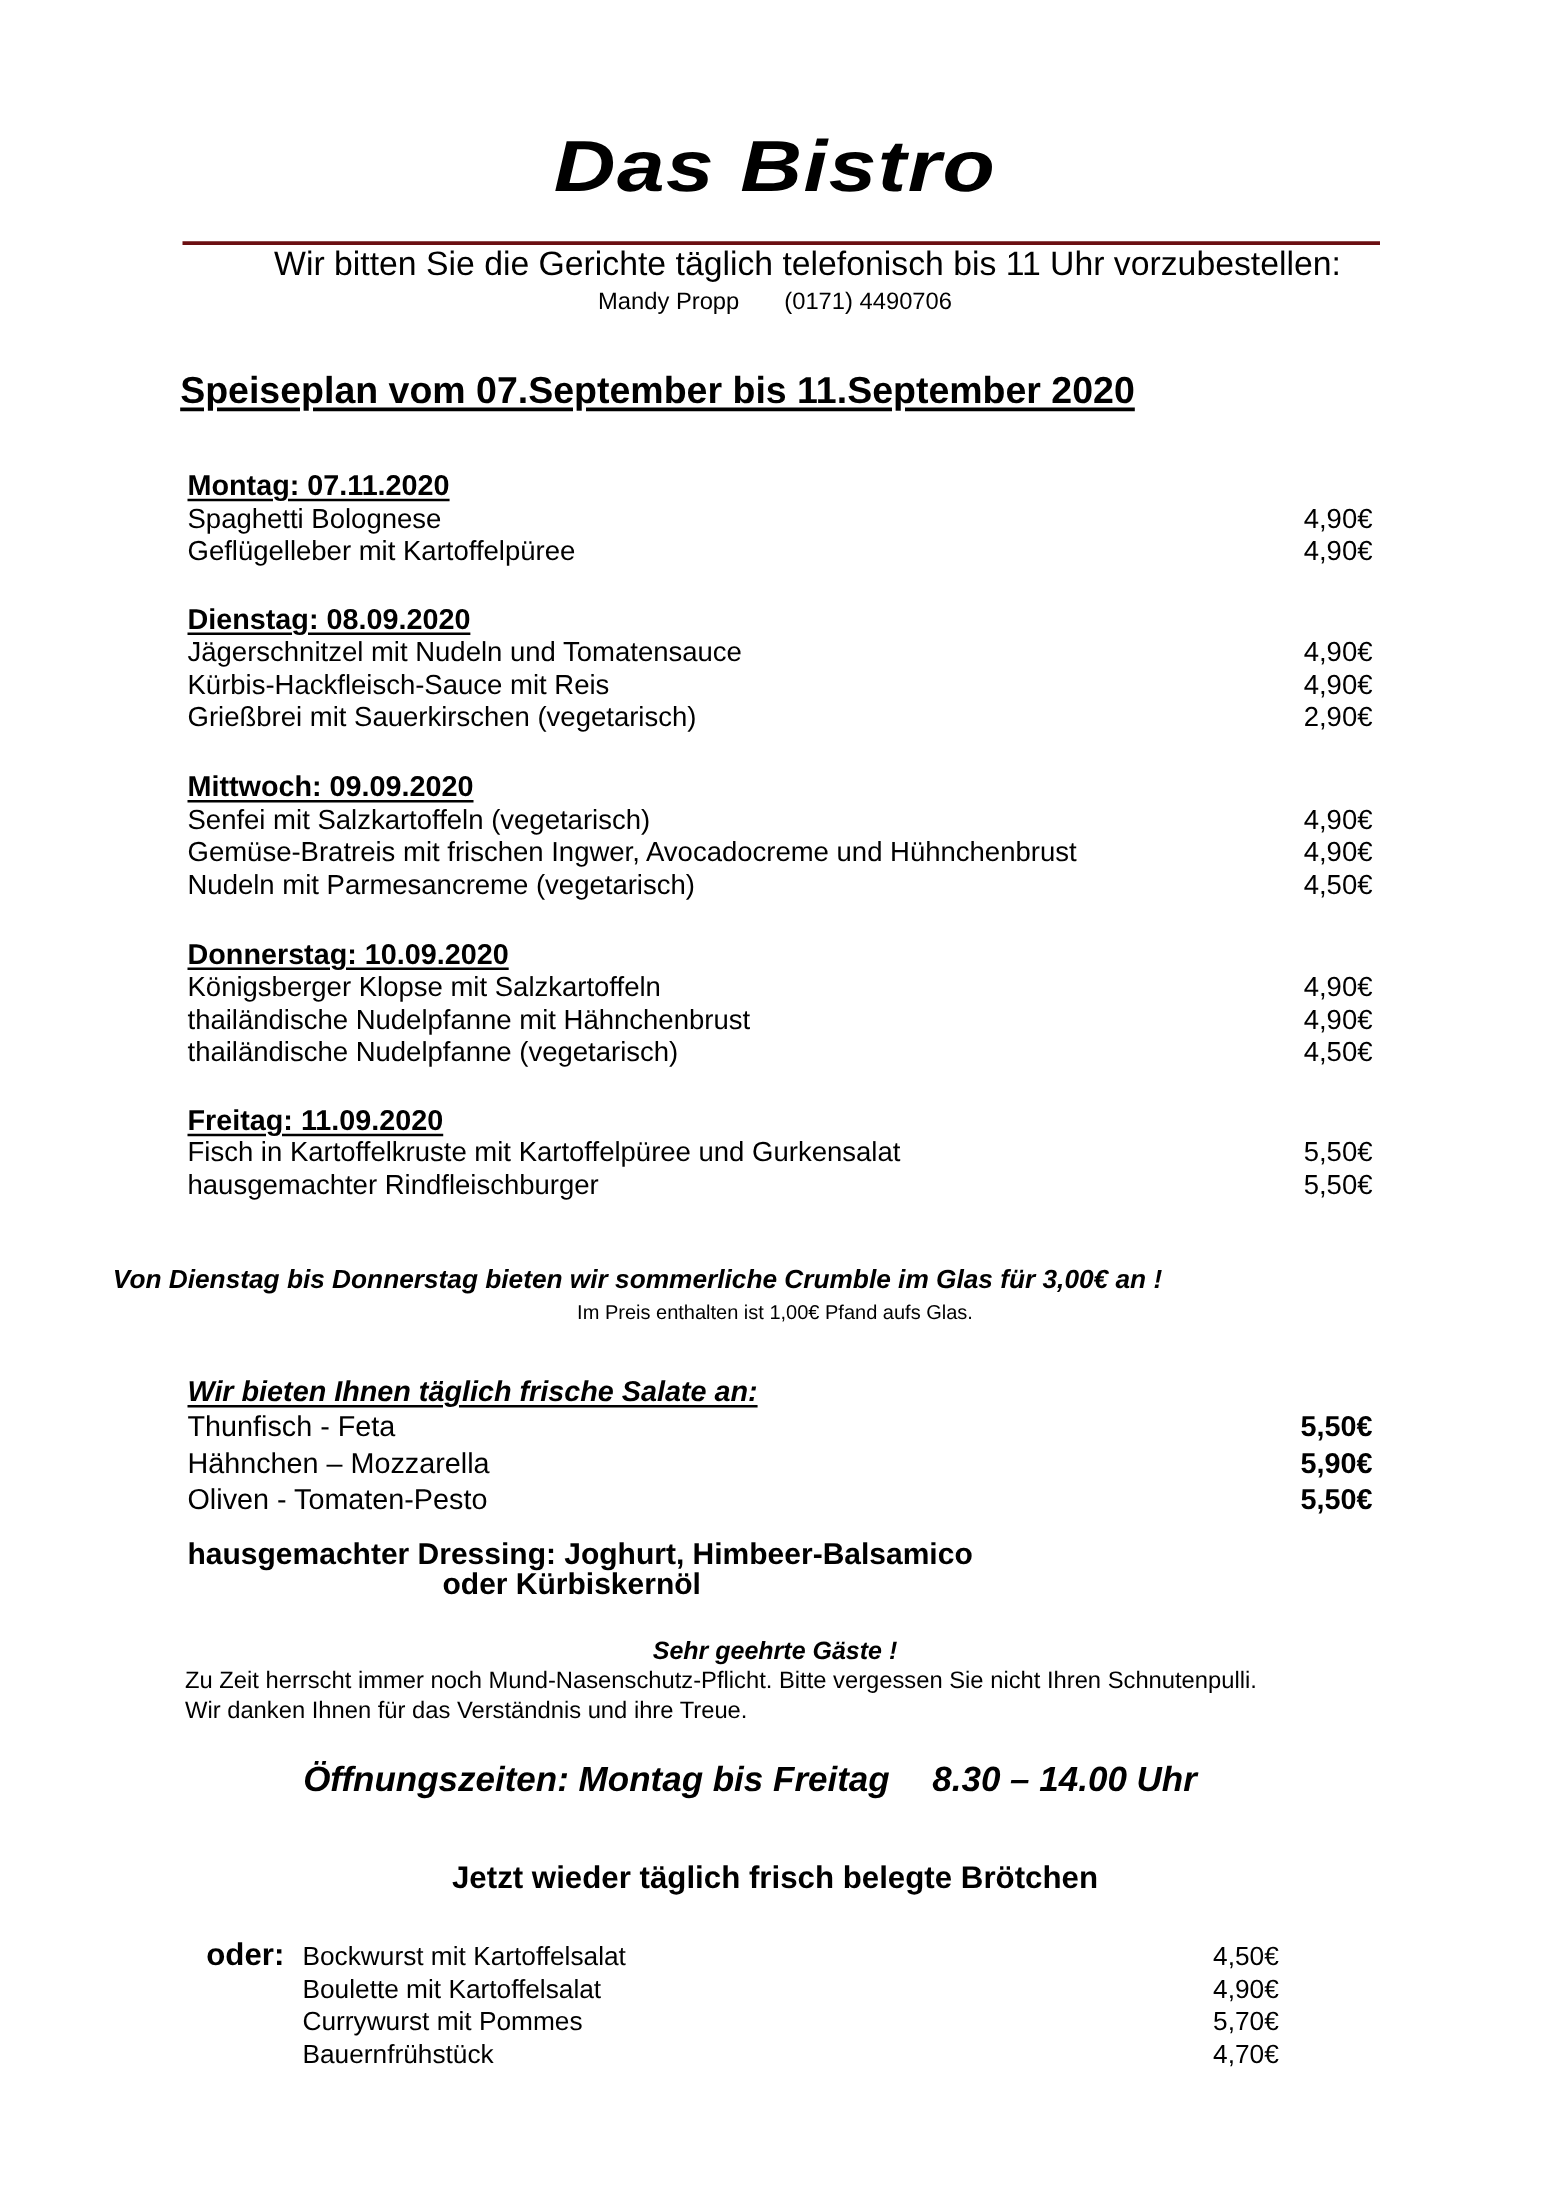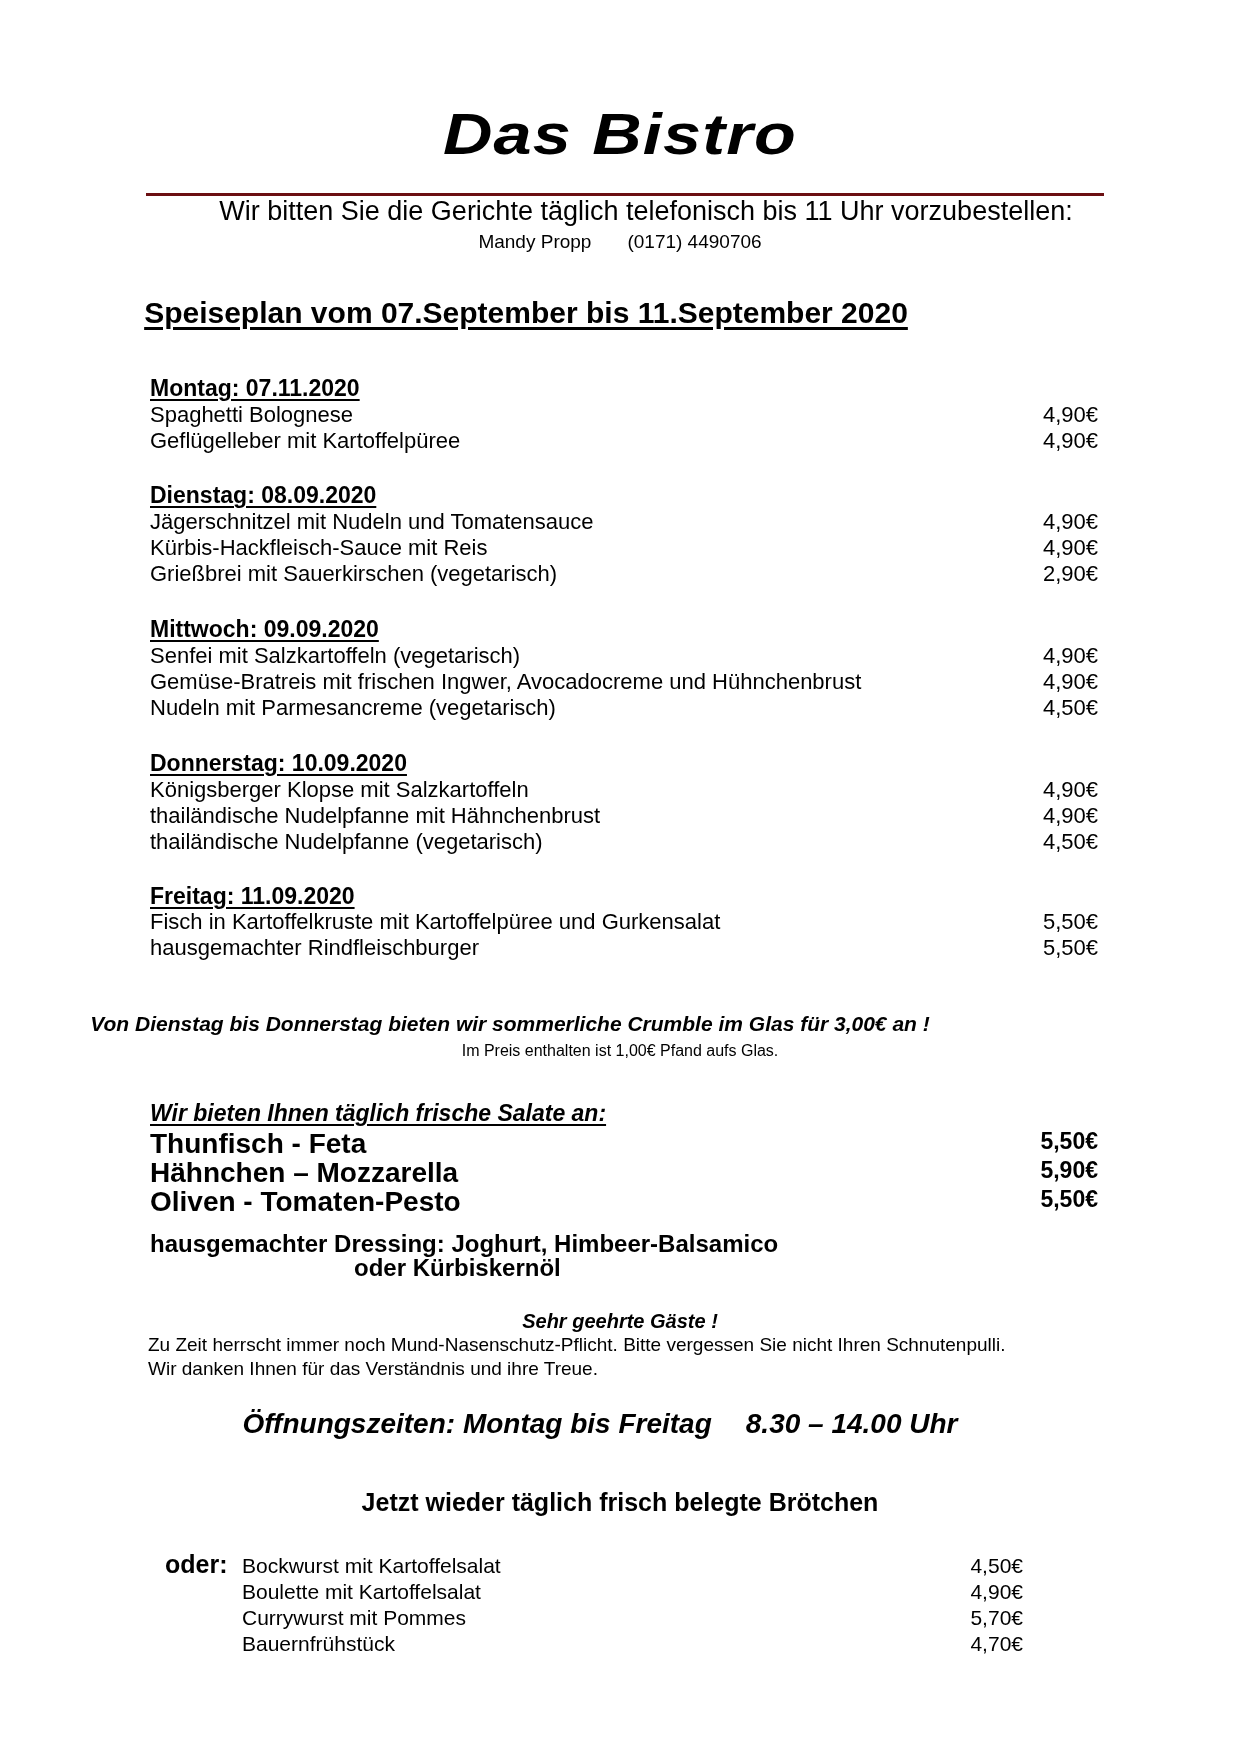--- a/index.html
+++ b/index.html
@@ -10,21 +10,21 @@
   .order-note { left: 0; width: 1240px; top: 196px; text-align: center; font-size: 27px; padding-left: 26px; }
   .contact { left: 0; width: 1240px; top: 231px; text-align: center; font-size: 19px; }
   .contact span + span { margin-left: 36px; }
   .plan-title { left: 0; width: 1052px; top: 296px; text-align: center; font-size: 30px; font-weight: bold; text-decoration: underline; text-underline-offset: 4px; }
   .day-head { left: 150px; font-size: 23px; font-weight: bold; text-decoration: underline; text-decoration-thickness: 2px; text-underline-offset: 3px; }
   .dish { left: 150px; font-size: 22px; }
   .price { right: 142px; font-size: 22px; text-align: right; }
   .promo { left: 0; width: 1020px; top: 1012px; text-align: center; font-size: 21px; font-weight: bold; font-style: italic; }
   .promo-sub { left: 0; width: 1240px; top: 1042px; text-align: center; font-size: 16px; }
   .salad-head { left: 150px; top: 1100px; font-size: 23px; font-weight: bold; font-style: italic; text-decoration: underline; text-decoration-thickness: 2px; text-underline-offset: 3px; }
-  .salad { left: 150px; font-size: 28px; font-weight: bold; }
+  .salad { left: 150px; font-size: 23px; font-weight: normal; }
   .salad-price { right: 142px; font-size: 23px; font-weight: bold; text-align: right; }
   .dressing { left: 150px; font-size: 24px; font-weight: bold; }
   .guests-head { left: 0; width: 1240px; top: 1310px; text-align: center; font-size: 20px; font-weight: bold; font-style: italic; }
   .guests-line { left: 148px; font-size: 19px; }
   .hours { left: 0; width: 1200px; top: 1408px; text-align: center; font-size: 28px; font-weight: bold; font-style: italic; }
   .hours span + span { margin-left: 34px; }
   .rolls { left: 0; width: 1240px; top: 1488px; text-align: center; font-size: 25px; font-weight: bold; }
   .oder { left: 165px; top: 1550px; font-size: 25px; font-weight: bold; }
   .extra { left: 242px; font-size: 21px; }
   .extra-price { right: 217px; font-size: 21px; text-align: right; }

